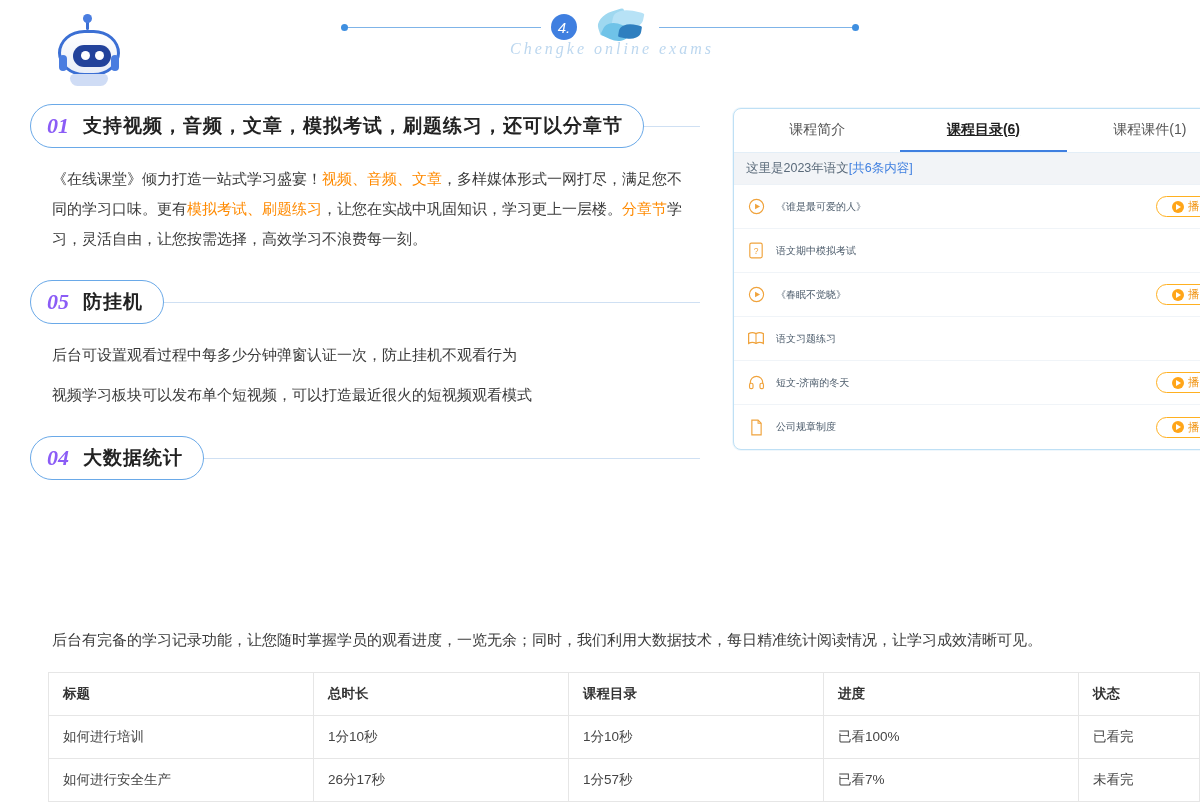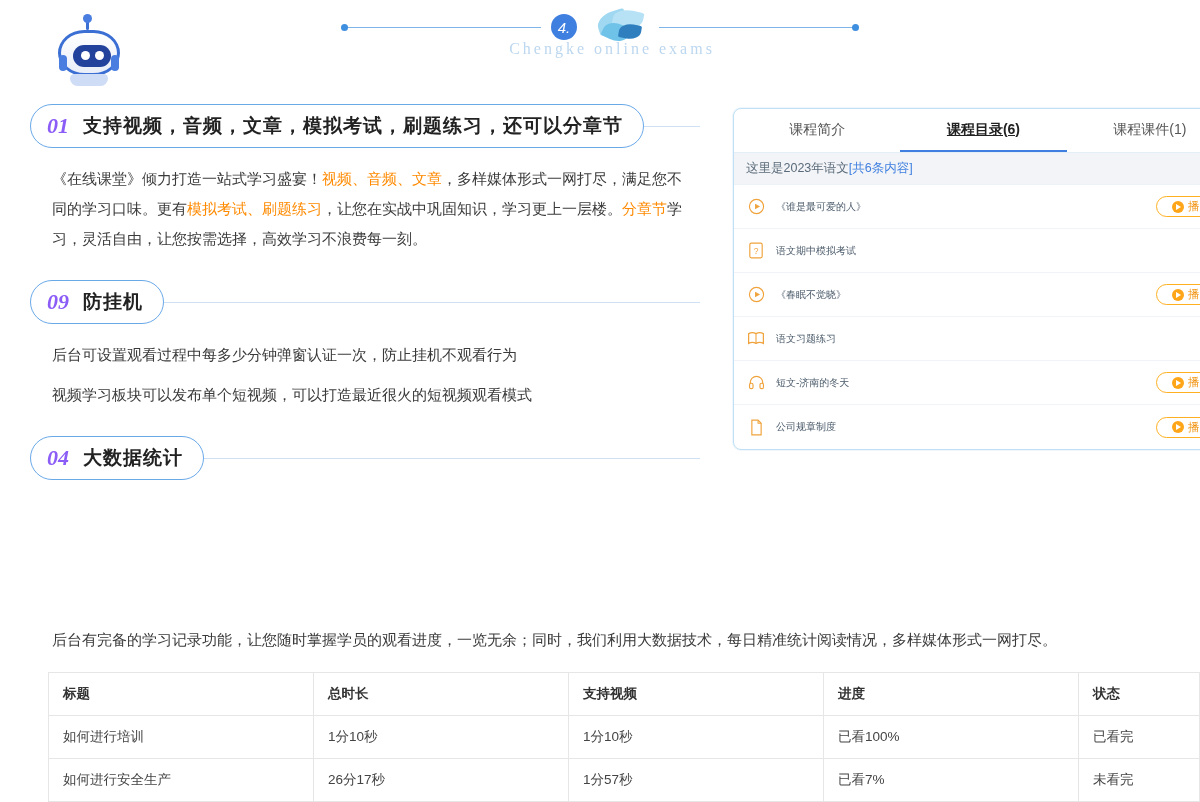--- a/index.html
+++ b/index.html
@@ -142,20 +142,21 @@
   .bf-w1 { left: 4px; top: 2px; width: 30px; height: 20px; background: #9fd8f0; transform: rotate(-18deg); }
   .bf-w2 { left: 20px; top: 0px; width: 30px; height: 18px; background: #b7e2f6; transform: rotate(12deg); }
   .bf-w3 { left: 10px; top: 13px; width: 26px; height: 18px; background: #6fc3e8; transform: rotate(25deg); }
   .bf-w4 { left: 26px; top: 14px; width: 22px; height: 15px; background: #2f7fbf; transform: rotate(10deg); }
   .sub-title {
     position: absolute;
     left: 8px; right: 0;
     top: 40px;
     text-align: center;
     font-family: "Liberation Serif", serif;
+    font-style: italic;
     font-size: 16px;
     color: #bcd7ef;
     letter-spacing: 3px;
     margin-left: 16px;
   }
 
   
   .left-col {
     position: absolute;
     left: 30px;
@@ -363,21 +364,21 @@
       <span class="ttl">支持视频，音频，文章，模拟考试，刷题练习，还可以分章节</span>
     </div>
     <div class="head-rule"></div>
   </div>
   <div class="para">
     <span>《在线课堂》倾力打造一站式学习盛宴！</span><span class="hl">视频、音频、文章</span><span>，多样媒体形式一网打尽，满足您不同的学习口味。更有</span><span class="hl">模拟考试、刷题练习</span><span>，让您在实战中巩固知识，学习更上一层楼。</span><span class="hl">分章节</span><span>学习，灵活自由，让您按需选择，高效学习不浪费每一刻。</span>
   </div>
 
   <div class="section-head sec-space-2">
     <div class="pill">
-      <span class="idx">09</span>
+      <span class="idx">05</span>
       <span class="ttl">防挂机</span>
     </div>
     <div class="head-rule"></div>
   </div>
   <div class="para">
     <span>后台可设置观看过程中每多少分钟弹窗认证一次，防止挂机不观看行为</span>
   </div>
 
   <div class="para">
     <span>视频学习板块可以发布单个短视频，可以打造最近很火的短视频观看模式</span>
@@ -386,21 +387,21 @@
   <div class="section-head sec-space-2">
     <div class="pill">
       <span class="idx">04</span>
       <span class="ttl">大数据统计</span>
     </div>
     <div class="head-rule"></div>
   </div>
 </div>
 
 <div class="para" style="position:absolute; left:30px; top:615px; width:1140px;">
-  <span>后台有完备的学习记录功能，让您随时掌握学员的观看进度，一览无余；同时，我们利用大数据技术，每日精准统计阅读情况，多样媒体形式一网打尽。</span>
+  <span>后台有完备的学习记录功能，让您随时掌握学员的观看进度，一览无余；同时，我们利用大数据技术，每日精准统计阅读情况，让学习成效清晰可见。</span>
 </div>
 
 <div class="course-card">
   <div class="tabs">
     <div class="tab">课程简介</div>
     <div class="tab active">课程目录(6)</div>
     <div class="tab">课程课件(1)</div>
   </div>
 
   <div class="card-note">
@@ -483,21 +484,21 @@
         <span>播放</span>
       </span>
   </div>
 </div>
 
 <table class="stats-table">
   <thead>
     <tr>
       <th class="col1">标题</th>
       <th class="col2">总时长</th>
-      <th class="col3">支持视频</th>
+      <th class="col3">课程目录</th>
       <th class="col4">进度</th>
       <th>状态</th>
     </tr>
   </thead>
   <tbody>
     <tr>
       <td>如何进行培训</td>
       <td>1分10秒</td>
       <td>1分10秒</td>
       <td>已看100%</td>

